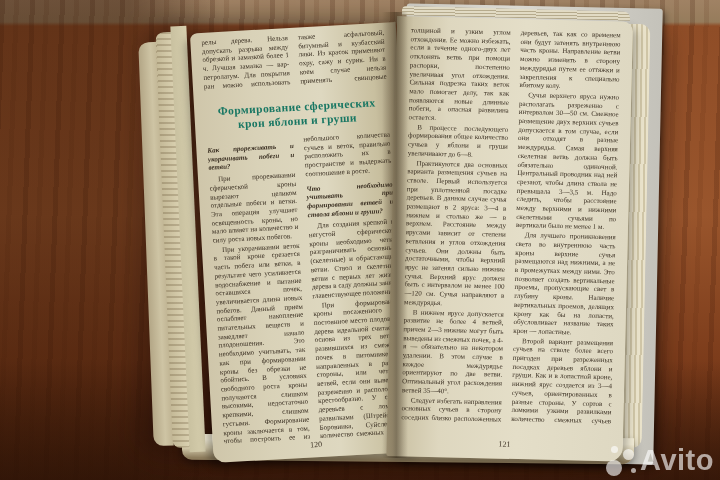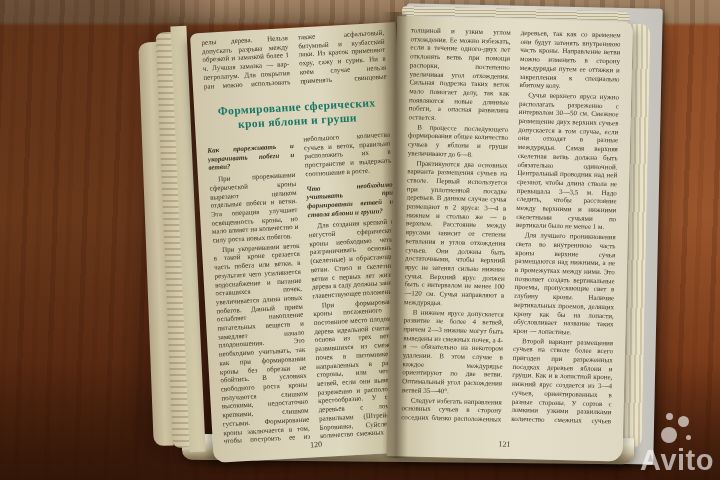--- a/index.html
+++ b/index.html
@@ -56,21 +56,21 @@
     letter-spacing:0.4px;
   }
   .q{font-weight:bold;font-style:italic;font-size:7px;line-height:8.7px;margin:6px 0 3px;break-inside:avoid;}
   .body-text p{margin:0 0 1px;text-indent:9px;}
   .body-text p.noindent{text-indent:0;}
   .main-left{height:312px;}
   .main-right{height:402px;}
   .pagenum{position:absolute;bottom:8px;left:0;width:100%;text-align:center;font-size:8px;color:#3a2f22;}
   .pagenum-r{bottom:10px;}
 
-  .wm{position:absolute;right:6px;bottom:3px;display:flex;align-items:center;z-index:50;opacity:0.62;flex-direction:column;}
+  .wm{position:absolute;right:6px;bottom:3px;display:flex;align-items:center;z-index:50;opacity:0.62;}
   .wm-dots{position:relative;width:32px;height:32px;margin-right:3px;}
   .wm-dots i{position:absolute;border-radius:50%;background:#fff;display:block;}
   .d-big{left:1px;bottom:1px;width:16px;height:16px;}
   .d-med{right:3px;top:4px;width:11px;height:11px;}
   .d-small{left:6px;top:1px;width:7px;height:7px;}
   .d-tiny{right:1px;bottom:4px;width:5px;height:5px;}
   .wm-text{font-family:"Liberation Sans",sans-serif;font-weight:bold;font-size:29px;color:#ffffff;letter-spacing:0.5px;}
 </style>
 </head>
 <body>

